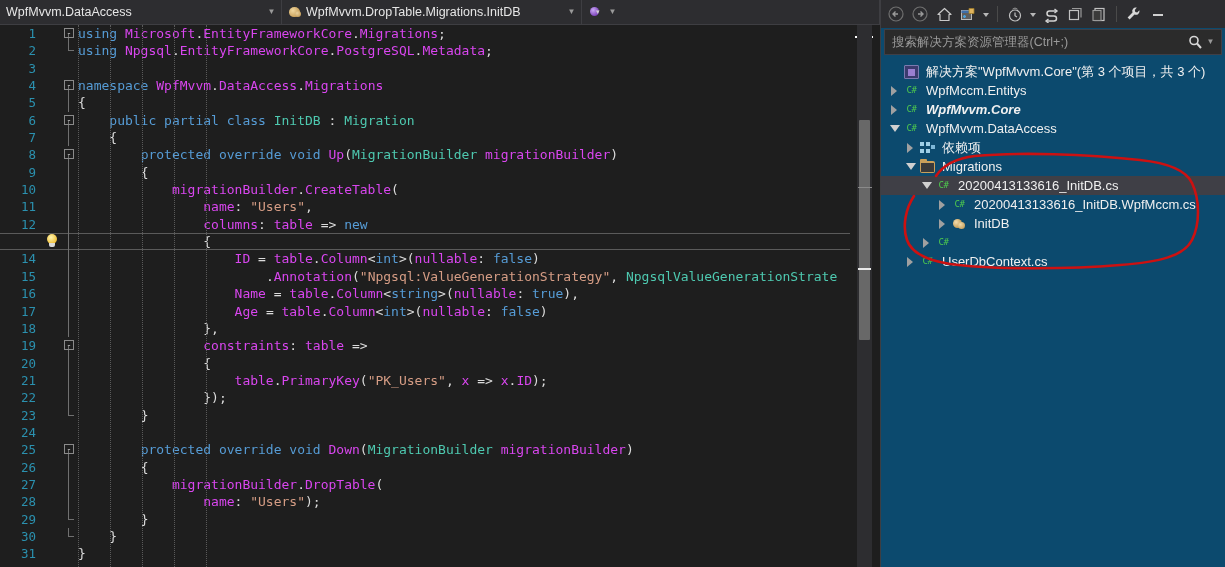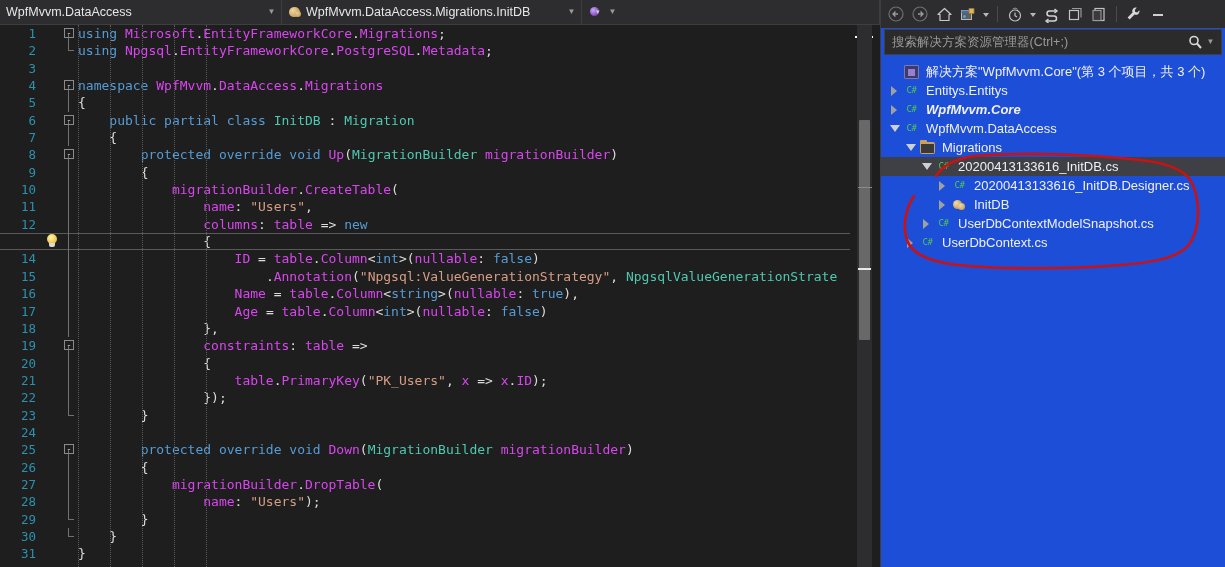--- a/index.html
+++ b/index.html
@@ -158,21 +158,21 @@
     position: absolute; right: 10px; top: 44px;
     width: 0; height: 0; border-left: 5px solid transparent;
     border-right: 5px solid transparent; border-bottom: 6px solid #c0c0c0;
   }
   .tick-line {
     position: absolute; right: 0; top: 162px; width: 14px; height: 1px; background: #8a8a8a;
   }
 
   
   .se {
-    width: 345px; height: 567px; background: #1d4ed8;
+    width: 345px; height: 567px; background: #0c4a6e;
     border-left: 1px solid #3e3e42; position: relative;
   }
   .se-toolbar {
     height: 28px; display: flex; align-items: center; gap: 2px;
     padding: 0 4px; background: #2d2d30;
   }
   .tb-btn {
     width: 22px; height: 22px; position: relative; border-radius: 2px;
     display: flex; align-items: center; justify-content: center;
   }
@@ -287,21 +287,21 @@
 
   <div class="editor-col">
 
     <div class="navbar">
       <div class="nav-dd first">
         <span class="label">WpfMvvm.DataAccess</span>
         <span class="nav-arrow">▼</span>
       </div>
       <div class="nav-dd second">
         <span class="nav-icon ico-class"></span>
-        <span class="label">WpfMvvm.DataAccess.Migrations.InitDB</span>
+        <span class="label">WpfMvvm.DropTable.Migrations.InitDB</span>
         <span class="nav-arrow">▼</span>
       </div>
       <div class="nav-dd third">
         <span class="nav-icon ico-method"></span>
         <span class="nav-arrow">▼</span>
       </div>
     </div>
 
     <div class="code-wrap">
       <div class="code-scroll">
@@ -418,21 +418,21 @@
         </div>
         <div class="tnode" style="padding-left:6px">
           <span class="exp">
             <span class="tri-closed"></span>
           </span>
           <span class="tico">
             <span class="cs-ico cs-plain">
               <span class="txt">C#</span>
             </span>
           </span>
-          <span class="tlabel">Entitys.Entitys</span>
+          <span class="tlabel">WpfMccm.Entitys</span>
         </div>
         <div class="tnode bold" style="padding-left:6px">
           <span class="exp">
             <span class="tri-closed"></span>
           </span>
           <span class="tico">
             <span class="cs-ico cs-plain">
               <span class="txt">C#</span>
             </span>
           </span>
@@ -444,20 +444,35 @@
           </span>
           <span class="tico">
             <span class="cs-ico cs-plain">
               <span class="txt">C#</span>
             </span>
           </span>
           <span class="tlabel">WpfMvvm.DataAccess</span>
         </div>
         <div class="tnode" style="padding-left:22px">
           <span class="exp">
+            <span class="tri-closed"></span>
+          </span>
+          <span class="tico">
+            <span class="dep-ico">
+              <i style="left:0;top:0"></i>
+              <i style="left:6px;top:0"></i>
+              <i style="left:0;top:7px"></i>
+              <i style="left:6px;top:7px"></i>
+              <i style="left:11px;top:3px;background:#7fb8d8"></i>
+            </span>
+          </span>
+          <span class="tlabel">依赖项</span>
+        </div>
+        <div class="tnode" style="padding-left:22px">
+          <span class="exp">
             <span class="tri-open"></span>
           </span>
           <span class="tico">
             <span class="fld-ico"></span>
           </span>
           <span class="tlabel">Migrations</span>
         </div>
         <div class="tnode selected" style="padding-left:38px">
           <span class="exp">
             <span class="tri-open"></span>
@@ -471,41 +486,40 @@
         </div>
         <div class="tnode" style="padding-left:54px">
           <span class="exp">
             <span class="tri-closed"></span>
           </span>
           <span class="tico">
             <span class="cs-ico cs-plain">
               <span class="txt">C#</span>
             </span>
           </span>
-          <span class="tlabel">20200413133616_InitDB.Designer.cs</span>
+          <span class="tlabel">20200413133616_InitDB.WpfMccm.cs</span>
         </div>
         <div class="tnode" style="padding-left:54px">
           <span class="exp">
             <span class="tri-closed"></span>
           </span>
           <span class="tico">
             <span class="ball-ico"></span>
           </span>
           <span class="tlabel">InitDB</span>
         </div>
         <div class="tnode" style="padding-left:38px">
           <span class="exp">
             <span class="tri-closed"></span>
           </span>
           <span class="tico">
             <span class="cs-ico cs-plain">
               <span class="txt">C#</span>
             </span>
           </span>
-          <span class="tlabel">UserDbContextModelSnapshot.cs</span>
         </div>
         <div class="tnode" style="padding-left:22px">
           <span class="exp">
             <span class="tri-closed"></span>
           </span>
           <span class="tico">
             <span class="cs-ico cs-plain">
               <span class="txt">C#</span>
             </span>
           </span>

